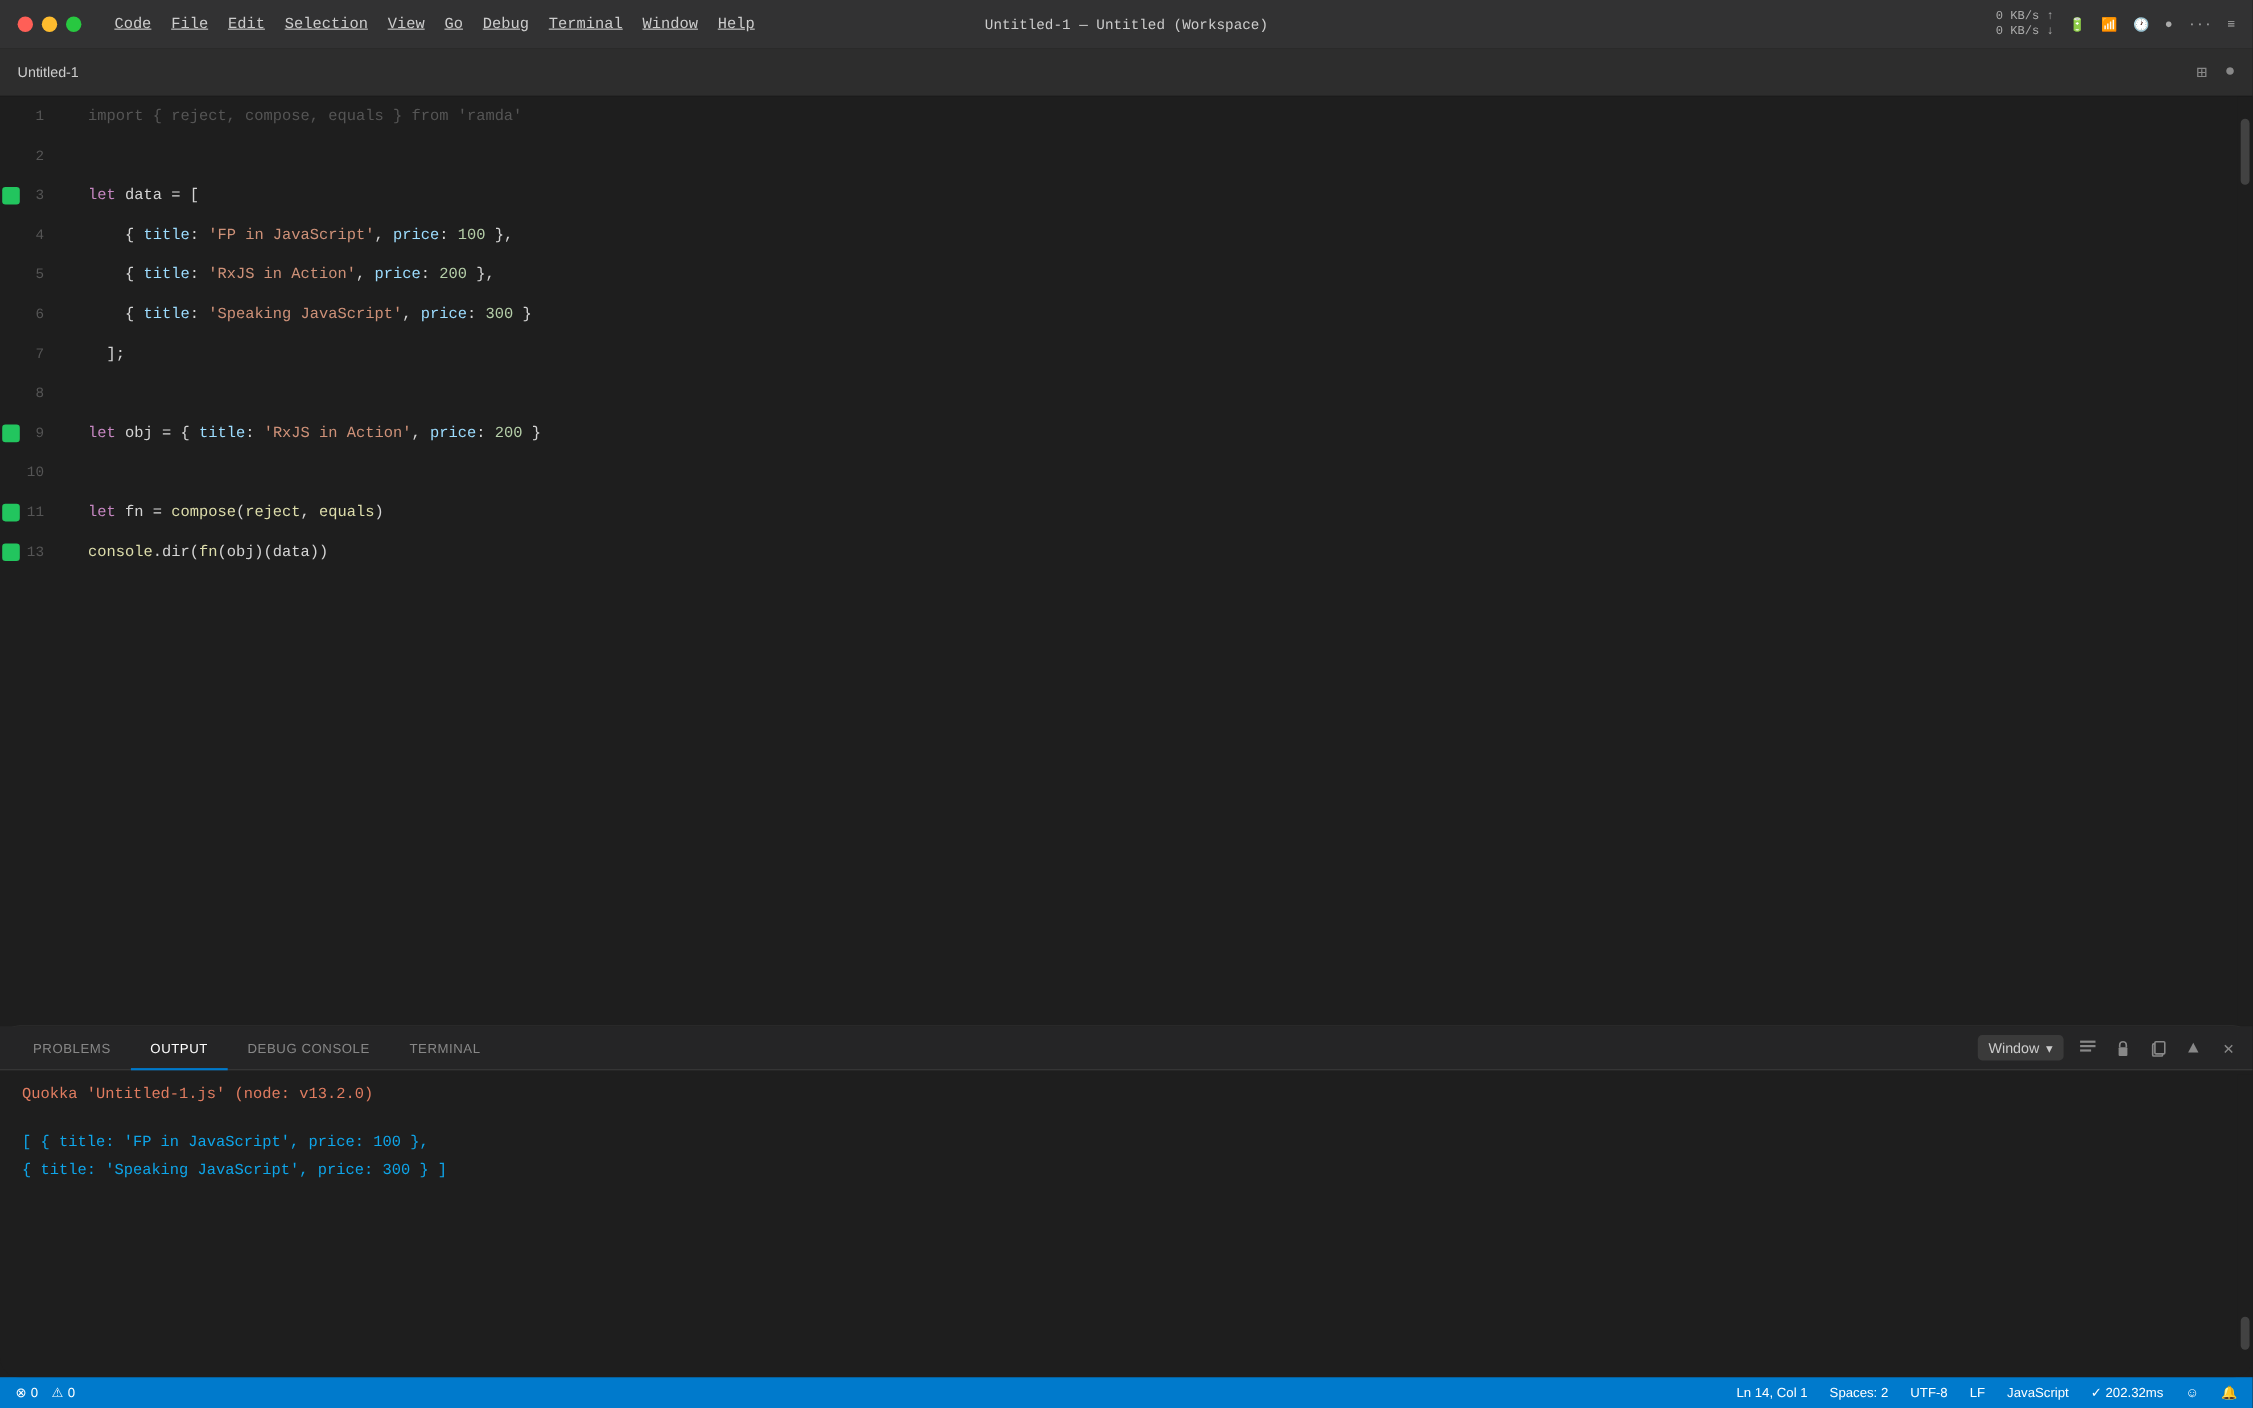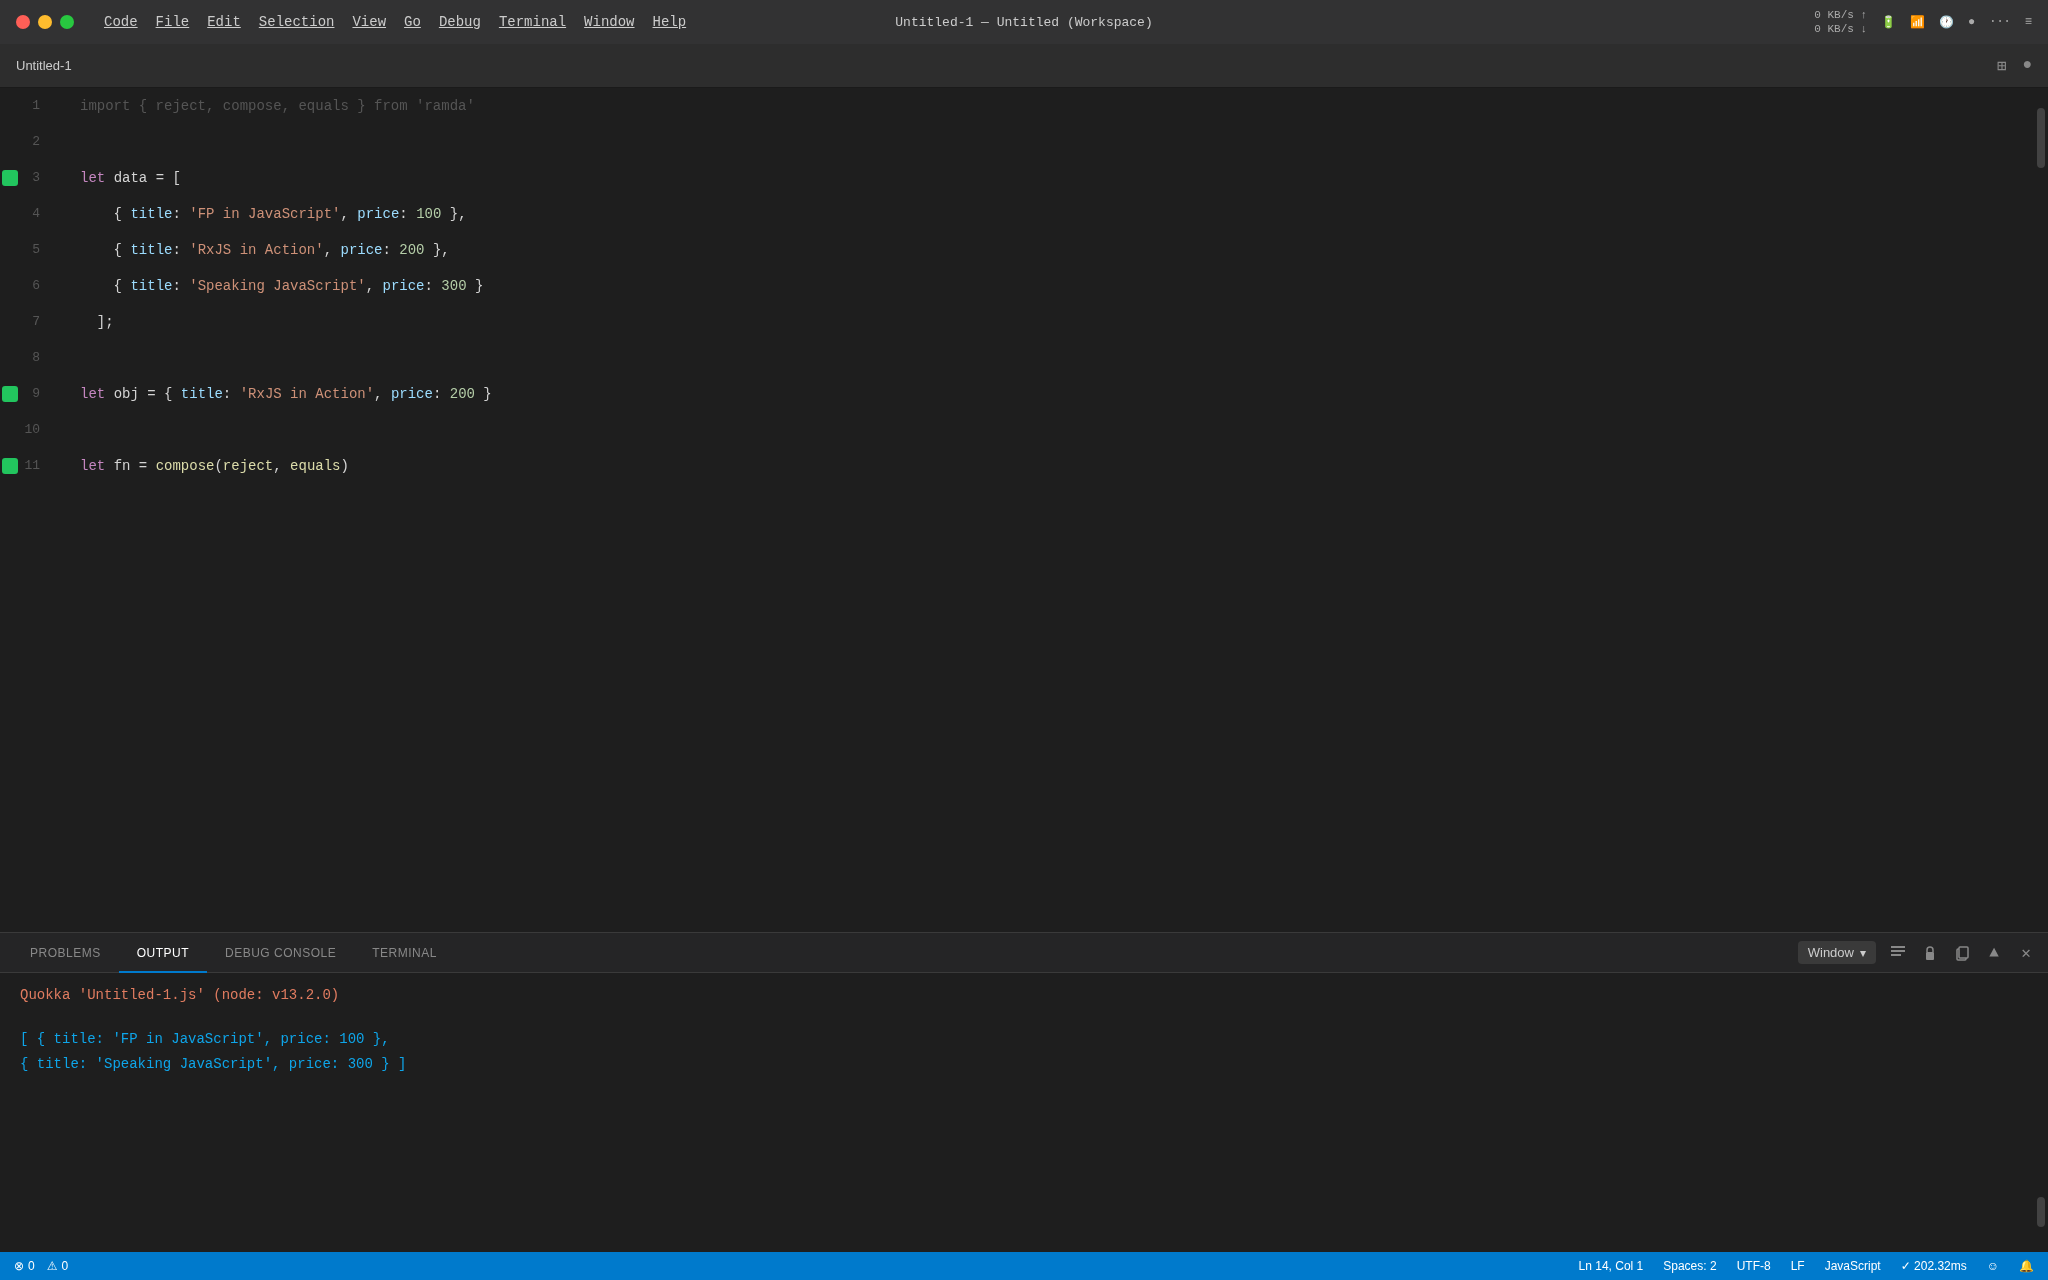--- a/index.html
+++ b/index.html
@@ -406,29 +406,36 @@
 
       <div class="code-line">
         <div class="line-gutter">
           <div class="quokka-dot"></div>
           <span>11</span>
         </div>
         <div class="line-code"><span class="kw">let</span> <span class="plain">fn = </span><span class="fn-name">compose</span><span class="plain">(</span><span class="fn-name">reject</span><span class="plain">, </span><span class="fn-name">equals</span><span class="plain">)</span></div>
       </div>
 
 
+      <div class="code-line">
+        <div class="line-gutter">
+          <div class="quokka-dot"></div>
+          <span>13</span>
+        </div>
+        <div class="line-code"><span class="fn-name">console</span><span class="plain">.dir(</span><span class="fn-name">fn</span><span class="plain">(obj)(data))</span></div>
+      </div>
 
     </div>
 
     <div class="scrollbar-track">
       <div class="scrollbar-thumb"></div>
     </div>
   </div>
 
-  <div class="panel" style="position: relative;">
+  <div class="panel" style="position: relative; border-radius: 18px;">
 
     <div class="panel-tabs">
       <div class="panel-tab-group">
         <div class="panel-tab">PROBLEMS</div>
         <div class="panel-tab active">OUTPUT</div>
         <div class="panel-tab">DEBUG CONSOLE</div>
         <div class="panel-tab">TERMINAL</div>
       </div>
       <div class="panel-tab-actions">
         <div class="panel-dropdown">

